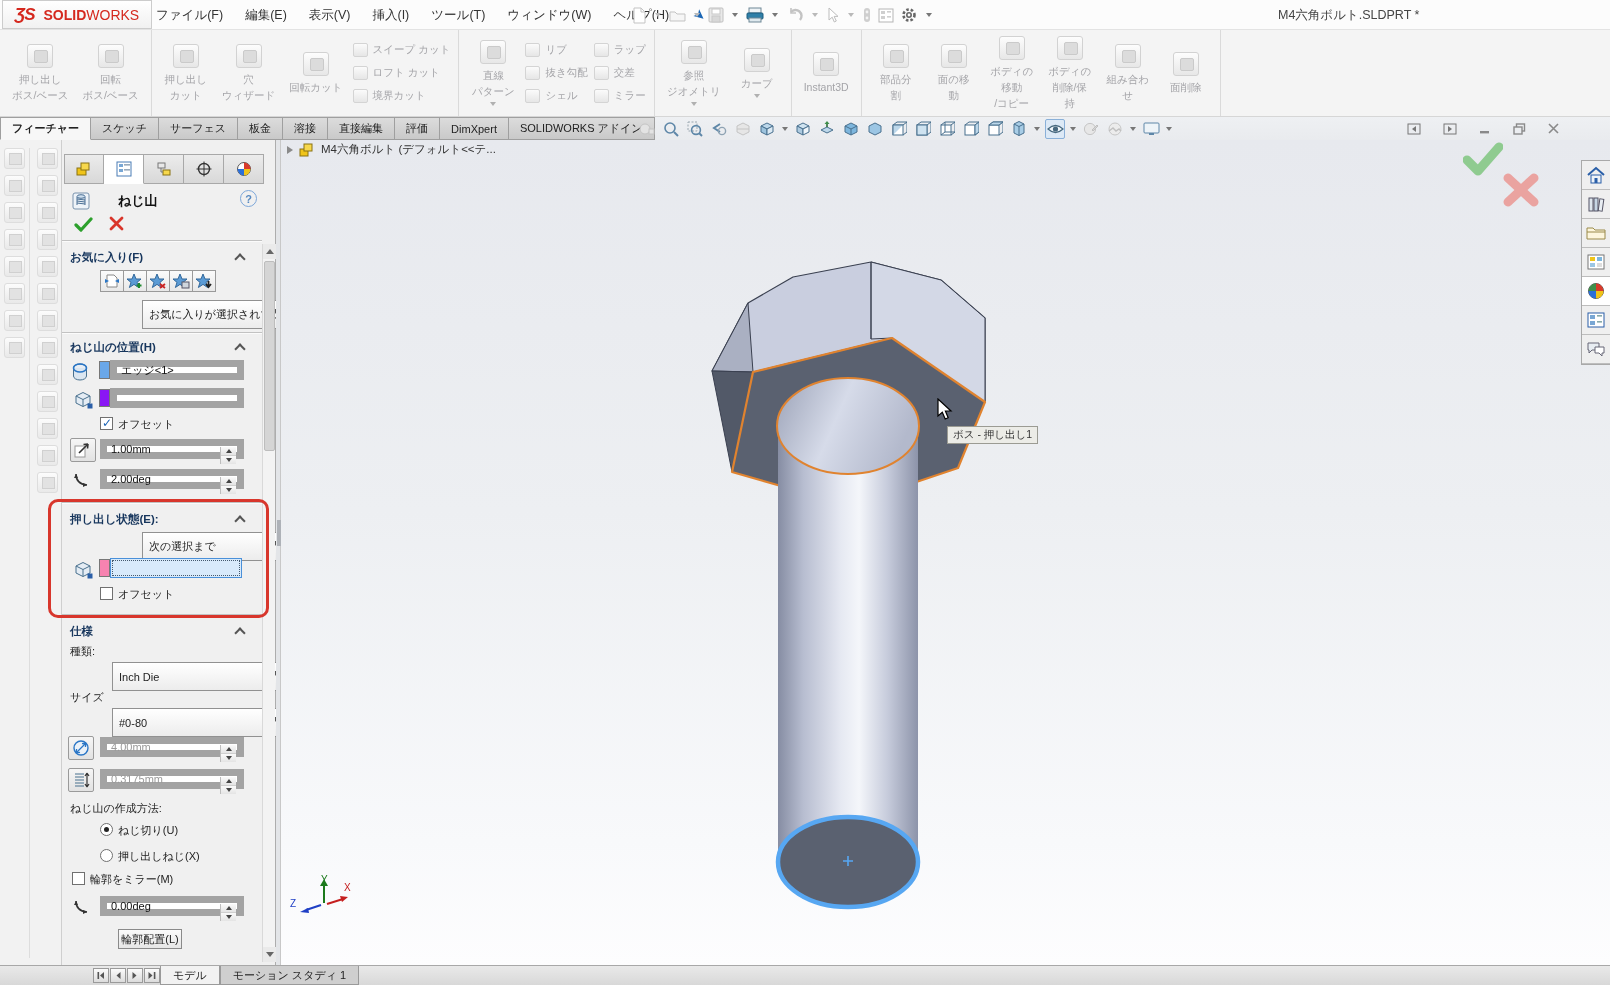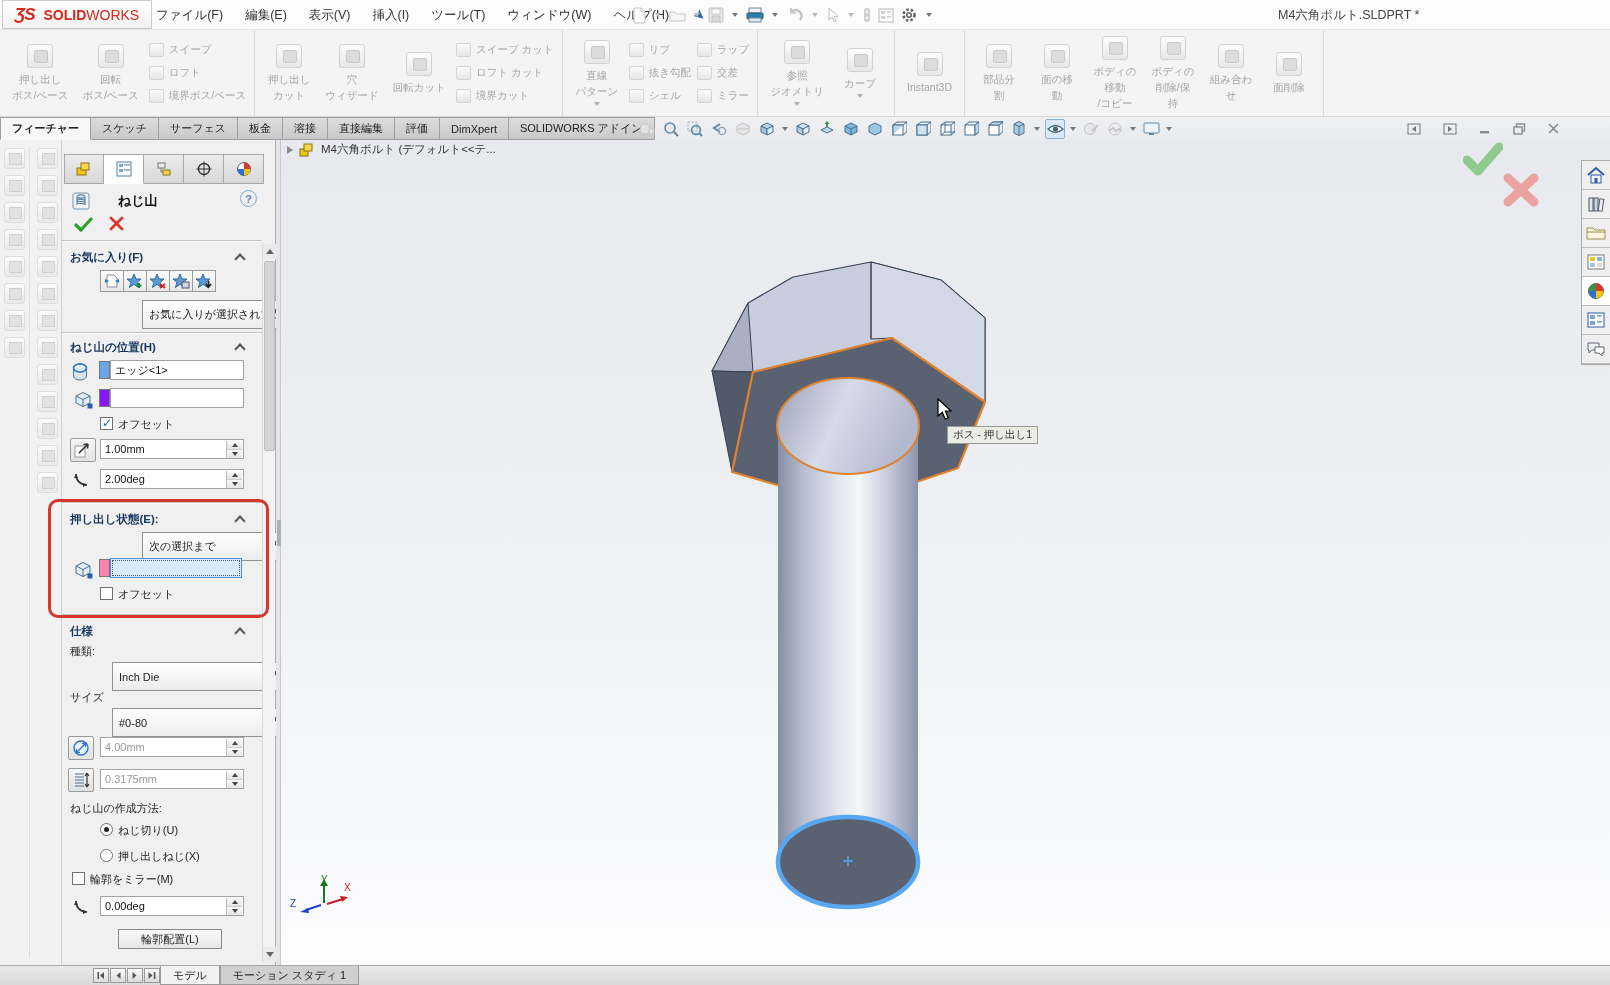--- a/index.html
+++ b/index.html
@@ -69,21 +69,21 @@
   #pm-help { position:absolute; right:18px; top:50px; width:17px; height:17px; border:1.5px solid #7da7d9; border-radius:50%;
              color:#5588c0; font-size:11px; font-weight:bold; display:flex; align-items:center; justify-content:center; }
   #pm-confirm { position:absolute; left:12px; top:76px; display:flex; gap:16px; }
   .pm-div { position:absolute; left:0; width:200px; border-top:1px solid #c2c2c2; border-bottom:1px solid #fbfbfb; }
   .sect-h { position:absolute; left:8px; width:188px; height:18px; font-size:11.5px; font-weight:bold; color:#17365d; display:flex; align-items:center; }
   .chev { position:absolute; right:14px; width:8px; height:8px; }
   .chev:before { content:""; position:absolute; left:0; top:2px; width:6px; height:6px; border-left:2px solid #555; border-top:2px solid #555; transform:rotate(45deg); }
   .dd { position:absolute; height:29px; background:linear-gradient(#ffffff,#ececec); border:1px solid #919191; font-size:11px; color:#222;
         display:flex; align-items:center; padding:0 18px 0 6px; white-space:nowrap; overflow:hidden;margin-left:42px; }
   .dd .dd-caret { position:absolute; right:5px; top:8px; width:0; height:0; border-left:4px solid transparent; border-right:4px solid transparent; border-top:5px solid #555; }
-  .field { position:absolute; height:20px; background:#ffffff; border:1px solid #a3a3a3; font-size:11px; color:#111; display:flex; align-items:center; padding:0 4px; }
+  .field { position:absolute; height:20px; background:#ffffff; border:7px solid #a3a3a3; font-size:11px; color:#111; display:flex; align-items:center; padding:0 4px; }
   .field.disabled { color:#9a9a9a; }
   .spin { position:absolute; right:1px; top:1px; width:16px; height:16.5px; border-left:1px solid #bdbdbd; display:flex; flex-direction:column; }
   .spin i { flex:1; display:flex; align-items:center; justify-content:center; background:linear-gradient(#fafafa,#e4e4e4); border-bottom:1px solid #cfcfcf; }
   .spin i:last-child { border-bottom:none; }
   .spin i:before { content:""; width:0; height:0; border-left:3px solid transparent; border-right:3px solid transparent; }
   .spin i.up:before { border-bottom:4px solid #444; }
   .spin i.dn:before { border-top:4px solid #444; }
   .swatch { position:absolute; width:11px; height:18px; border:1px solid #777; }
   .rowicon { position:absolute; left:8px; width:26px; height:24px; display:flex; align-items:center; justify-content:center; }
   .rowicon.btn { border:1px solid #9a9a9a; border-radius:2px; background:linear-gradient(#f6f6f6,#e2e2e2); }
@@ -95,21 +95,21 @@
   .pm-label { position:absolute; font-size:11px; color:#222; }
   #fav-btns { position:absolute; left:38px; top:130px; display:flex; }
   .fav-btn { width:24px; height:22px; border:1px solid #9a9a9a; margin-right:-1px; background:linear-gradient(#fbfbfb,#e8e8e8); display:flex; align-items:center; justify-content:center; }
   #pm-scroll { position:absolute; right:0px; top:104px; width:13px; height:718px; background:#f3f3f3; border-left:1px solid #d9d9d9; }
   .sb-btn { position:absolute; left:0; width:13px; height:15px; background:#eaeaea; display:flex; align-items:center; justify-content:center; }
   .sb-up { top:0; } .sb-dn { bottom:0; }
   .sb-up:before { content:""; width:0;height:0;border-left:4px solid transparent;border-right:4px solid transparent;border-bottom:5px solid #666; }
   .sb-dn:before { content:""; width:0;height:0;border-left:4px solid transparent;border-right:4px solid transparent;border-top:5px solid #666; }
   #sb-thumb { position:absolute; left:1px; top:17px; width:11px; height:190px; background:#d5d5d5; border:1px solid #bdbdbd; border-radius:2px; }
   #red-box { position:absolute; left:48px; top:499px; width:221px; height:119px; border:3px solid #d8362c; border-radius:10px; z-index:30; pointer-events:none; }
-  #pm-locate-btn { position:absolute; left:56px; top:789px; width:104px; height:20px; border:1px solid #8a8a8a; background:linear-gradient(#fafafa,#e6e6e6);
+  #pm-locate-btn { position:absolute; left:56px; top:789px; width:64px; height:20px; border:1px solid #8a8a8a; background:linear-gradient(#fafafa,#e6e6e6);
                    font-size:11px; display:flex; align-items:center; justify-content:center; }
   #panel-splitter { position:absolute; left:276px; top:140px; width:5px; height:825px; background:#e3e5e8; border-right:1px solid #c8c8c8; }
   #splitter-grip { position:absolute; left:277px; top:520px; width:4px; height:26px; background:#aeb2b8; }
 
   
   #viewport { position:absolute; left:281px; top:140px; width:1329px; height:825px;
               background:linear-gradient(#e7e9ee 0%, #edeff2 45%, #f8f9fb 85%, #fdfdfe 100%); overflow:hidden; }
   #tree-flyout { position:absolute; left:6px; top:2px; display:flex; align-items:center; gap:6px; font-size:11.5px; color:#333; }
   .tri-right { width:0; height:0; border-top:4px solid transparent; border-bottom:4px solid transparent; border-left:6px solid #8a8a8a; }
   #tooltip { position:absolute; left:666px; top:286px; background:#ececе7; background:#ececE7; border:1px solid #9b9b93; font-size:10.5px; color:#333;
@@ -220,34 +220,20 @@
     <div class="rbig">
         <span class="ric"></span>
         <span class="rbl">押し出し
 ボス/ベース</span>
       </div>
     <div class="rbig">
         <span class="ric"></span>
         <span class="rbl">回転
 ボス/ベース</span>
       </div>
-    <div class="rstack">
-      <div class="rsmall">
-          <span class="ric-s"></span>
-          <span class="rsl">スイープ</span>
-        </div>
-      <div class="rsmall">
-          <span class="ric-s"></span>
-          <span class="rsl">ロフト</span>
-        </div>
-      <div class="rsmall">
-          <span class="ric-s"></span>
-          <span class="rsl">境界ボス/ベース</span>
-        </div>
-    </div>
   </div>
   <div class="rgroup">
     <div class="rbig">
         <span class="ric"></span>
         <span class="rbl">押し出し
 カット</span>
       </div>
     <div class="rbig">
         <span class="ric"></span>
         <span class="rbl">穴

